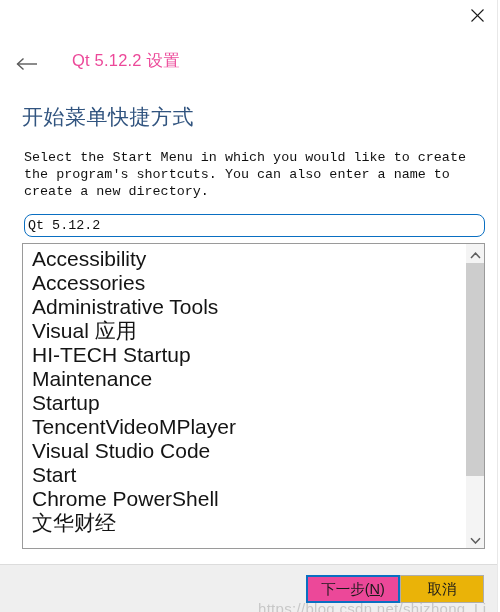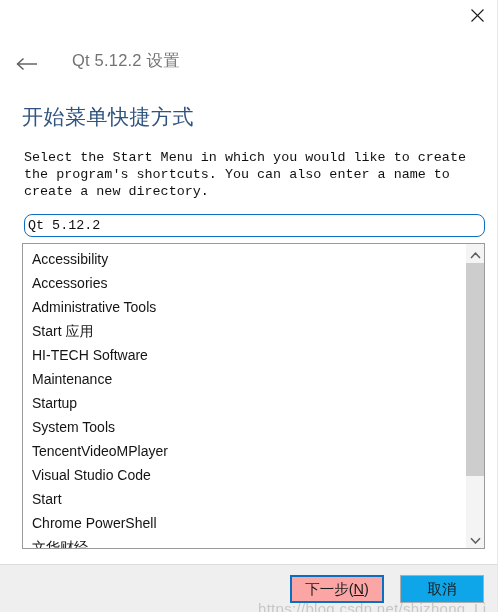--- a/index.html
+++ b/index.html
@@ -63,21 +63,21 @@
     height: 28px;
     display: flex;
     align-items: center;
     justify-content: center;
   }
   #header-title {
     position: absolute;
     left: 72px;
     top: 2px;
     font-size: 16.5px;
-    color: #737373;
+    color: #ec4899;
     letter-spacing: 0.2px;
     white-space: nowrap;
   }
 
   
   #page-heading {
     position: absolute;
     left: 22px;
     top: 103px;
     font-family: "Liberation Serif", serif;
@@ -135,21 +135,21 @@
     position: absolute;
     left: 0; top: 0;
     width: 442px;
     height: 304px;
     padding: 3px 0 0 9px;
     box-sizing: border-box;
   }
   .list-item {
     height: 24px;
     line-height: 24px;
-    font-size: 14px;
+    font-size: 21px;
     color: #141414;
     white-space: nowrap;
     overflow: hidden;
     cursor: default;
   }
 
   
   #scrollbar {
     position: absolute;
     right: 0;
@@ -201,33 +201,33 @@
     box-sizing: border-box;
   }
   .dlg-btn {
     position: absolute;
     top: 10px;
     height: 28px;
     box-sizing: border-box;
     font-family: "Liberation Sans", sans-serif;
     font-size: 14.5px;
     color: #1a1a1a;
-    background: #0ea5e9;
+    background: #eab308;
     border: 1px solid #adadad;
     border-radius: 0;
     display: flex;
     align-items: center;
     justify-content: center;
     cursor: default;
     padding: 0;
   }
   #next-btn {
-    left: 290px;
+    left: 306px;
     width: 94px;
-    background: #fca5a5;
+    background: #ec4899;
     border: 2px solid #0a6fc2;
   }
   #cancel-btn {
     left: 400px;
     width: 84px;
   }
   .mnemonic { text-decoration: underline; }
 
   
   #watermark {
@@ -289,25 +289,24 @@
 the program's shortcuts. You can also enter a name to
 create a new directory.</div>
 
   <input id="name-input" type="text" value="Qt 5.12.2" style="">
 
   <div id="listbox">
     <div id="list-items">
       <div class="list-item">Accessibility</div>
       <div class="list-item">Accessories</div>
       <div class="list-item">Administrative Tools</div>
-      <div class="list-item">Start 应用</div>
-      <div class="list-item">HI-TECH Software</div>
+      <div class="list-item">Visual 应用</div>
+      <div class="list-item">HI-TECH Startup</div>
       <div class="list-item">Maintenance</div>
       <div class="list-item">Startup</div>
-      <div class="list-item">System Tools</div>
       <div class="list-item">TencentVideoMPlayer</div>
       <div class="list-item">Visual Studio Code</div>
       <div class="list-item">Start</div>
       <div class="list-item">Chrome PowerShell</div>
       <div class="list-item">文华财经</div>
 
     </div>
 
     <div id="scrollbar">
       <div class="sb-arrow" id="sb-up">

